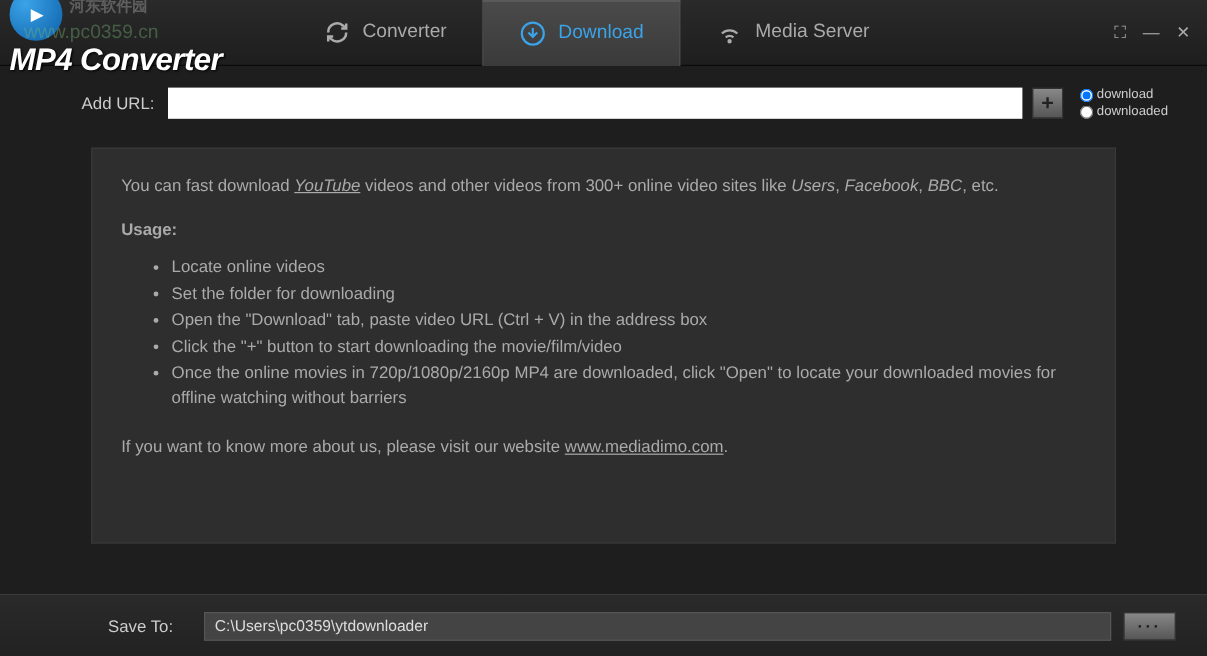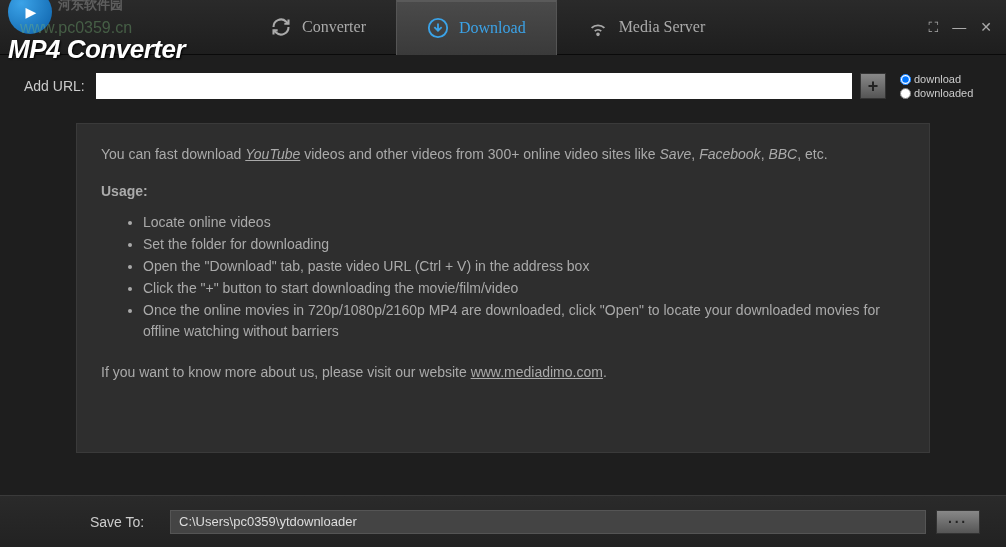--- a/index.html
+++ b/index.html
@@ -64,21 +64,20 @@
       top: 29px;
       left: 20px;
       color: rgba(120,180,120,0.4);
       font-size: 16px;
       pointer-events: none;
     }
     .tabs {
       display: flex;
       height: 55px;
       flex: 1;
-      font-family: Liberation Serif, serif;
     }
     .tab {
       padding: 0 30px;
       display: flex;
       align-items: center;
       color: #aaa;
       font-size: 16px;
       cursor: pointer;
       gap: 10px;
     }
@@ -97,21 +96,21 @@
       justify-content: center;
     }
     .window-controls {
       display: flex;
       gap: 14px;
       padding-right: 14px;
       color: #aaa;
     }
     .win-btn { cursor: pointer; font-size: 14px; }
     .url-bar {
-      padding: 18px 26px 8px 24px;
+      padding: 18px 26px 8px 68px;
       display: flex;
       align-items: center;
       gap: 8px;
     }
     .url-label { color: #ccc; font-size: 14px; width: 64px; }
     .url-input {
       flex: 1;
       height: 26px;
       background: #fff;
       border: none;
@@ -256,21 +255,21 @@
     </label>
     <label class="radio-item">
       <input type="radio" name="filter" style="">
       <span>downloaded</span>
     </label>
   </div>
 </div>
 
 <div class="content-panel">
   <p class="intro">
-    <span>You can fast download </span><u><em>YouTube</em></u><span> videos and other videos from 300+ online video sites like </span><em>Save</em><span>, </span><em>Facebook</em><span>, </span><em>BBC</em><span>, etc.</span>
+    <span>You can fast download </span><u><em>YouTube</em></u><span> videos and other videos from 300+ online video sites like </span><em>Users</em><span>, </span><em>Facebook</em><span>, </span><em>BBC</em><span>, etc.</span>
   </p>
   <p class="usage-title">Usage:</p>
   <ul class="usage-list">
     <li>Locate online videos</li>
     <li>Set the folder for downloading</li>
     <li>Open the "Download" tab, paste video URL (Ctrl + V) in the address box</li>
     <li>Click the "+" button to start downloading the movie/film/video</li>
     <li>Once the online movies in 720p/1080p/2160p MP4 are downloaded, click "Open" to locate your downloaded movies for offline watching without barriers</li>
   </ul>
   <p class="more-info">

